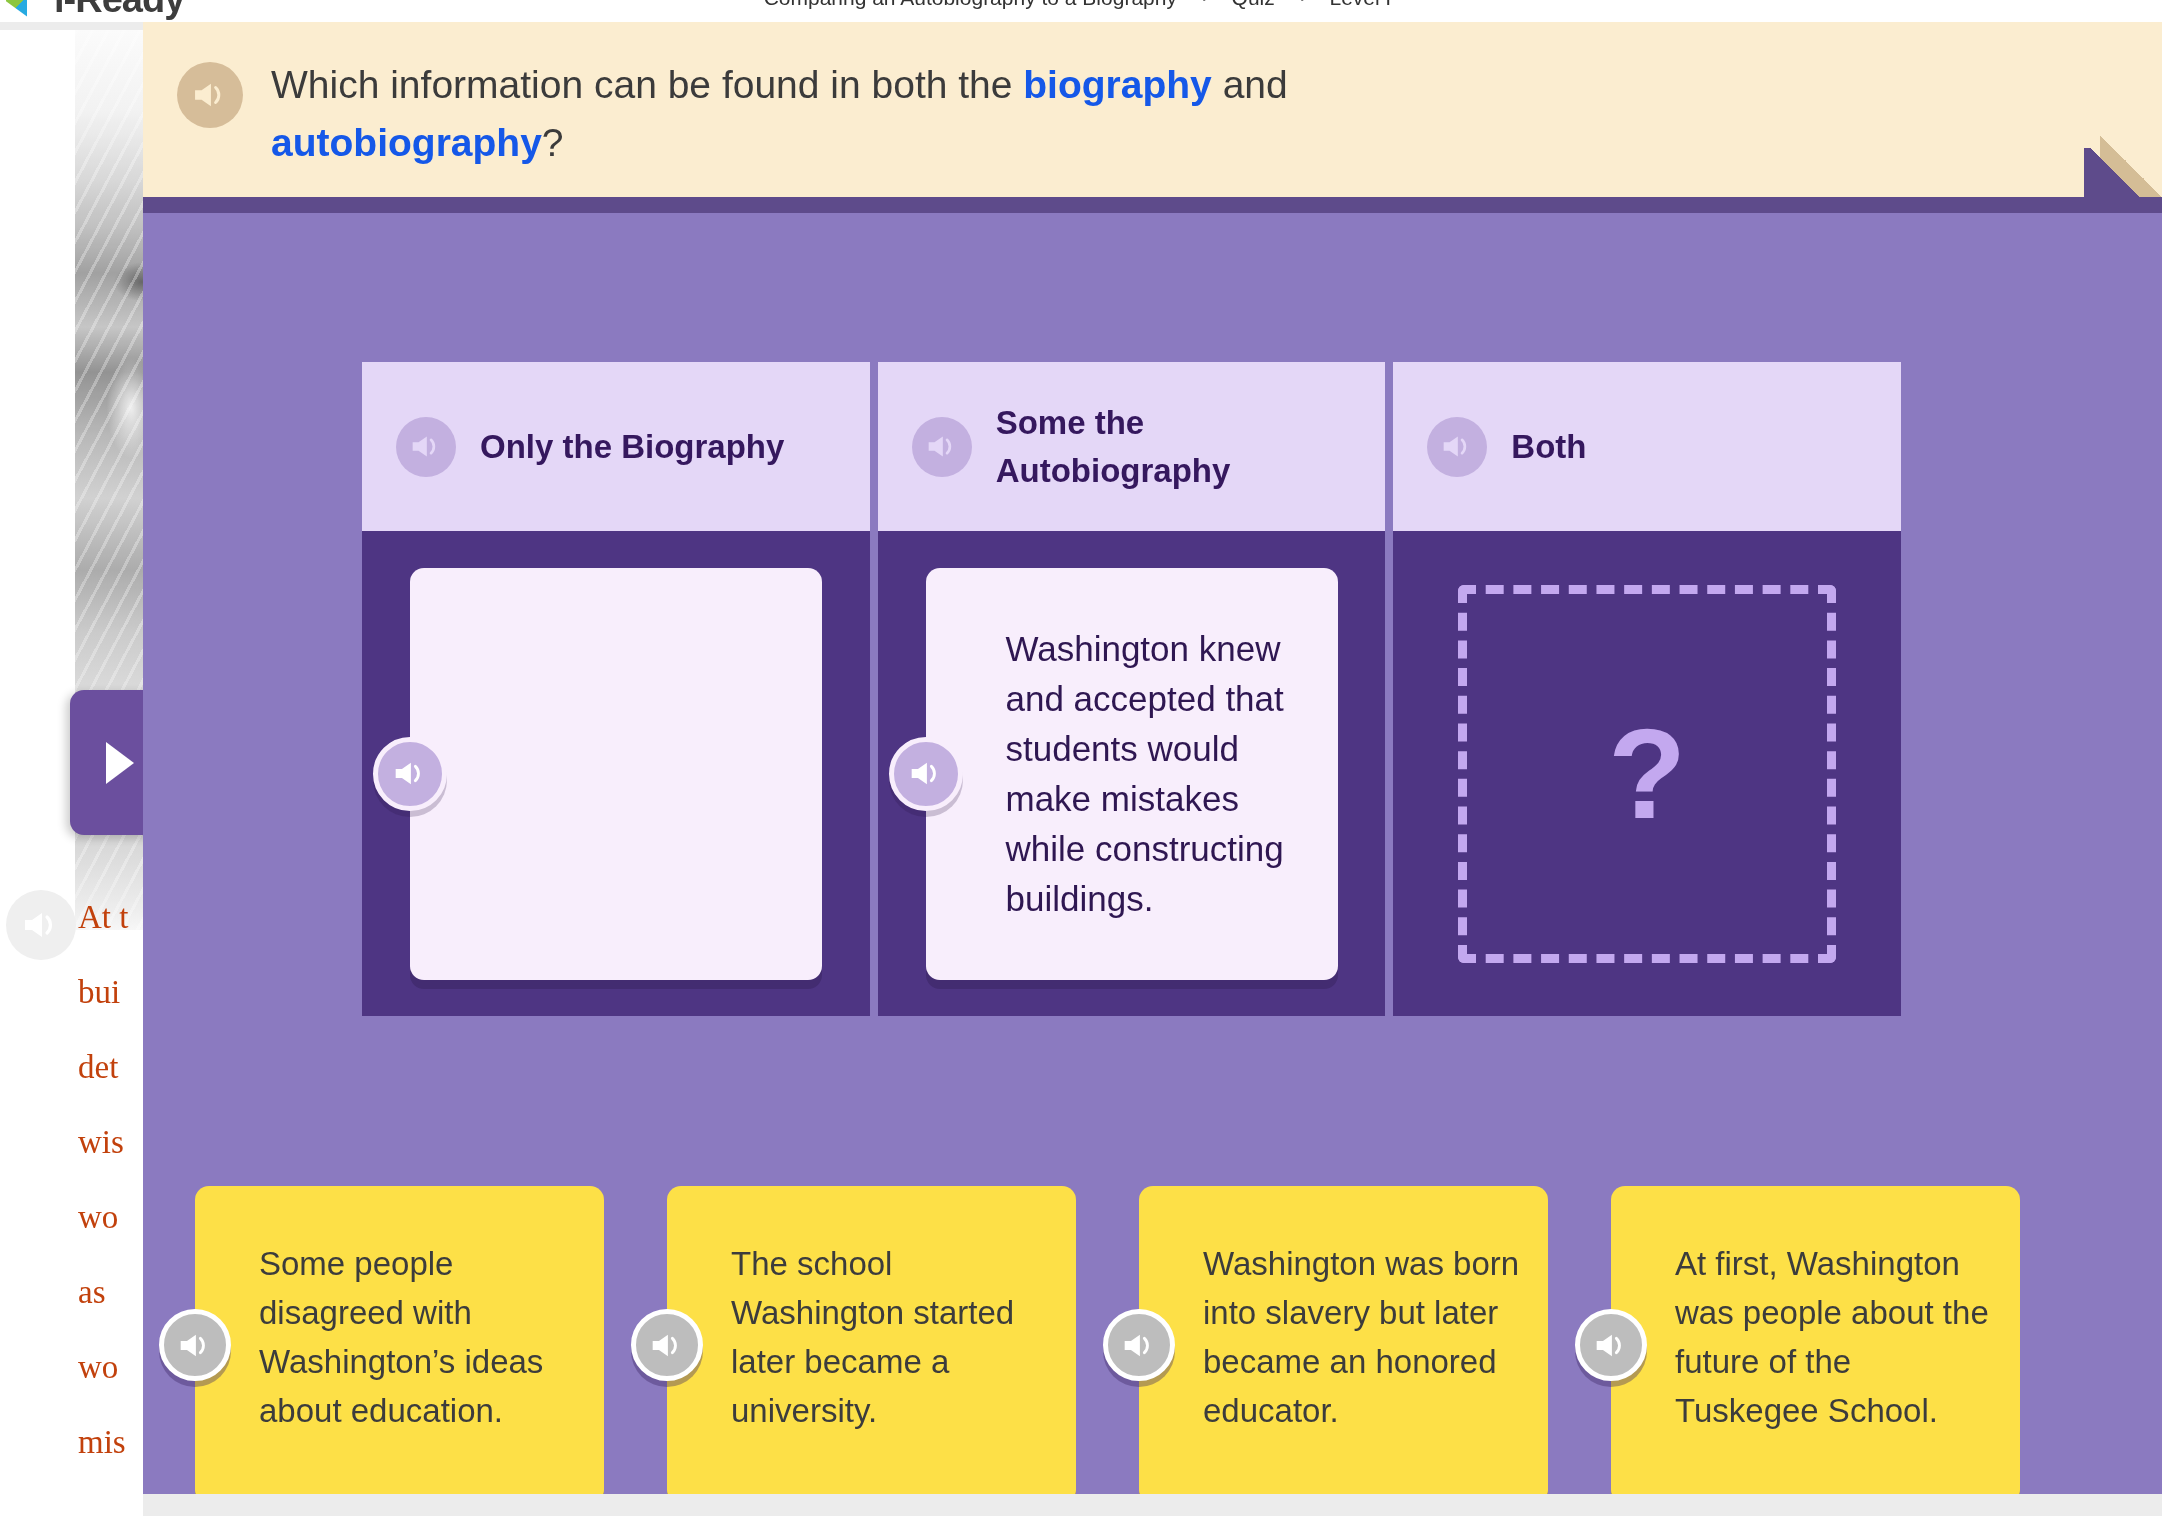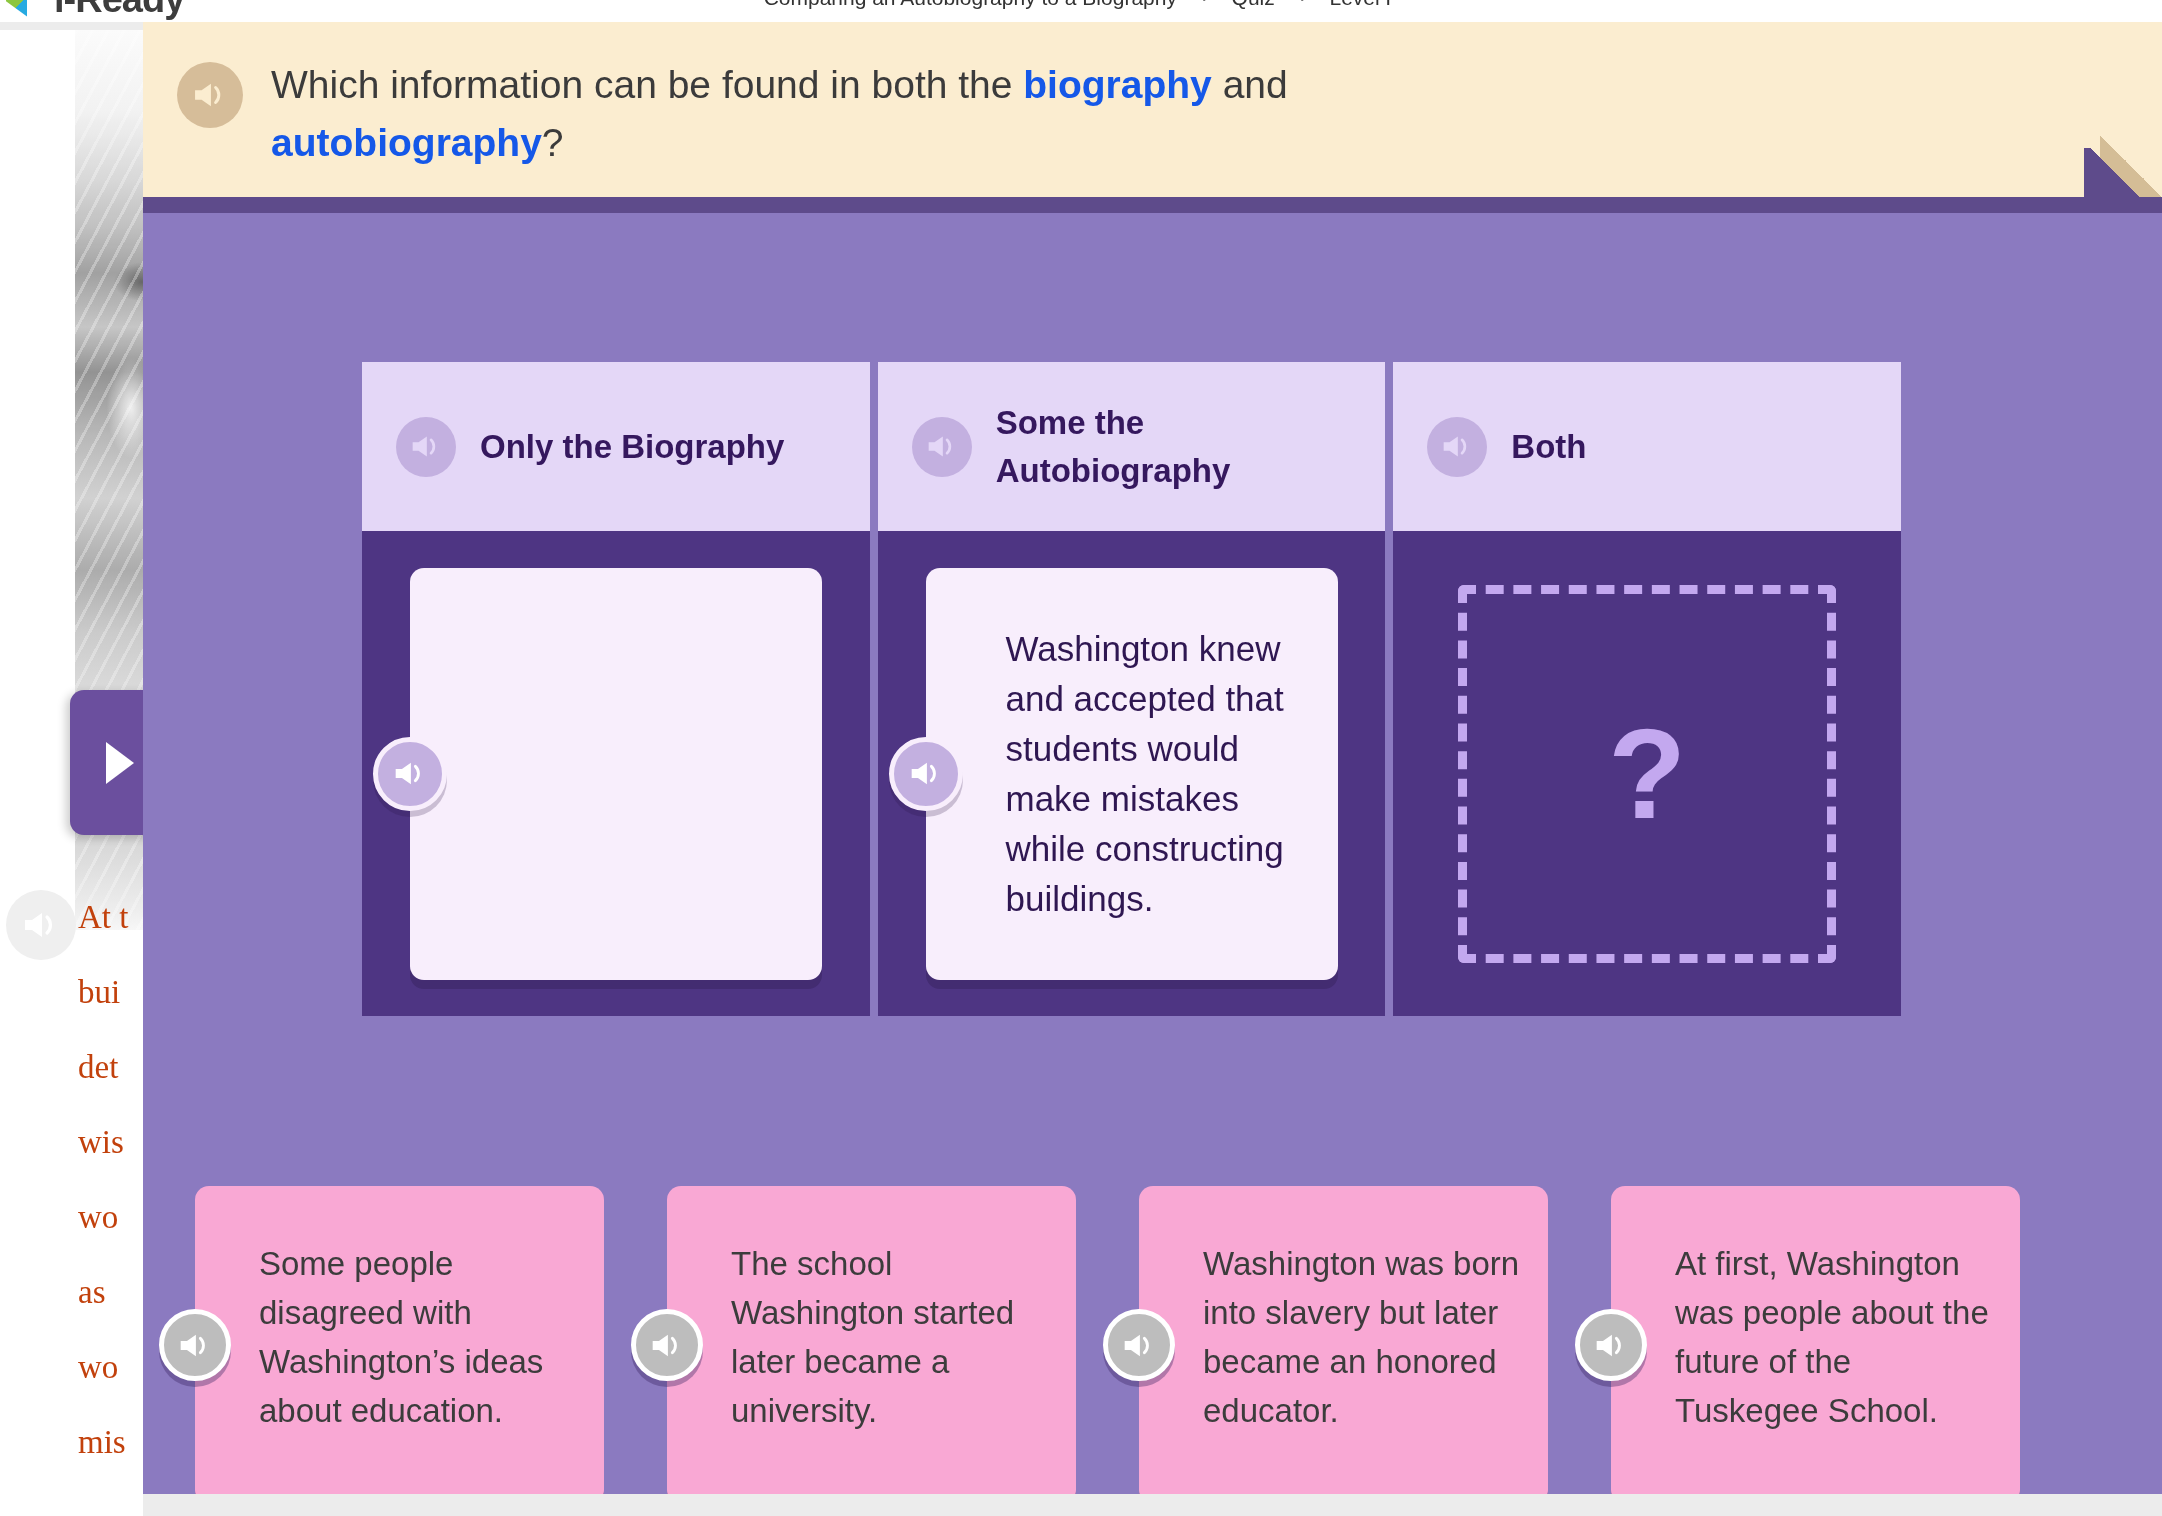--- a/index.html
+++ b/index.html
@@ -312,21 +312,21 @@
     left: 52px;
     top: 31px;
     width: 1880px;
     display: flex;
     gap: 63px;
   }
   .tray-card {
     position: relative;
     width: 409px;
     height: 318px;
-    background: #f9a8d4;
+    background: #fde047;
     border-radius: 14px;
     box-sizing: border-box;
     padding: 10px 26px 26px 64px;
     display: flex;
     align-items: center;
     box-shadow: 0 11px 0 rgba(60,40,100,.45);
     justify-content: flex-end;
   }
   .tray-card .txt {
     font-size: 33px;

